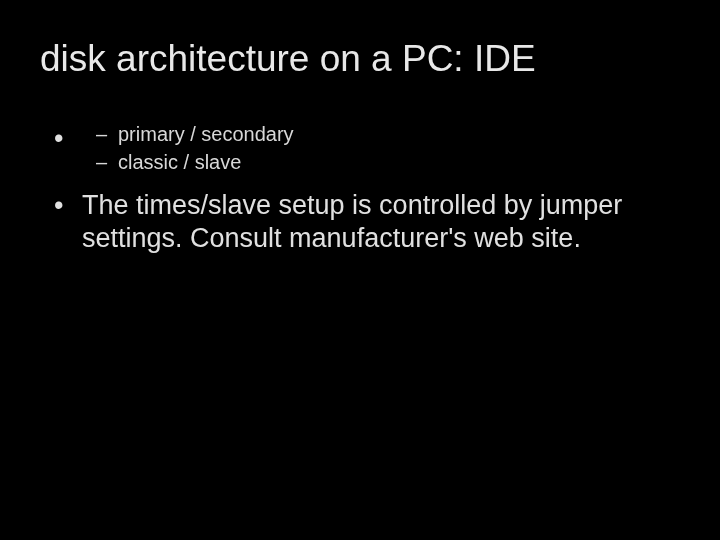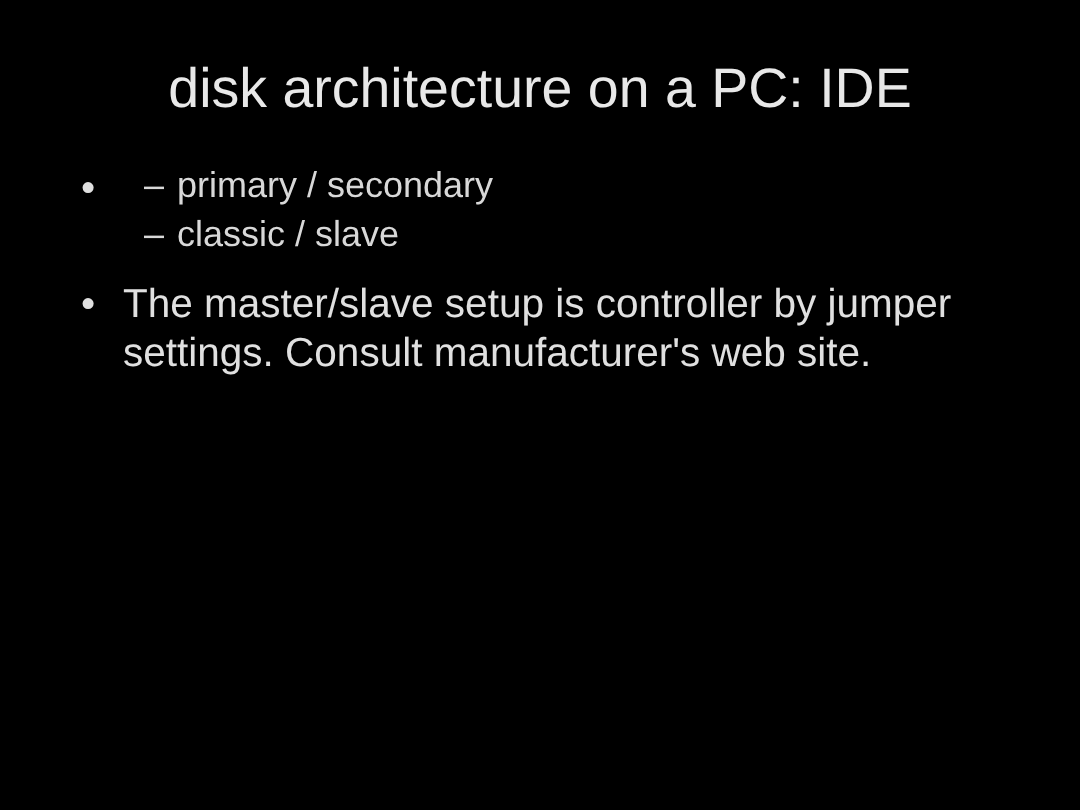--- a/index.html
+++ b/index.html
@@ -16,23 +16,22 @@
       overflow: hidden;
     }
     .slide {
       width: 100%;
       height: 100%;
       padding: 38px 40px 40px 40px;
     }
     .title {
       font-size: 37px;
       font-weight: normal;
-      text-align: center;
       color: #e8e8e8;
-      margin-bottom: 29px;
+      margin-bottom: 42px;
       letter-spacing: 0px;
     }
     ul.level1 {
       list-style: none;
       padding-left: 8px;
     }
     ul.level1 > li {
       font-size: 27px;
       color: #e0e0e0;
       line-height: 1.22;
@@ -45,21 +44,21 @@
       position: absolute;
       left: 6px;
       top: 0;
     }
     ul.level2 {
       list-style: none;
       padding-left: 14px;
       margin-top: 6px;
     }
     ul.level2 > li {
-      font-size: 24px;
+      font-size: 20px;
       color: #d8d8d8;
       line-height: 1.28;
       margin-bottom: 2px;
       padding-left: 22px;
       position: relative;
     }
     ul.level2 > li::before {
       content: "–";
       position: absolute;
       left: 0;
@@ -80,16 +79,16 @@
       <ul class="level2">
         <li>
           <span>primary / secondary</span>
         </li>
         <li>
           <span>classic / slave</span>
         </li>
       </ul>
     </li>
     <li class="bullet2">
-      <span>The master/slave setup is controller by jumper settings. Consult manufacturer's web site.</span>
+      <span>The times/slave setup is controlled by jumper settings. Consult manufacturer's web site.</span>
     </li>
   </ul>
 </div>
 
 </body></html>

